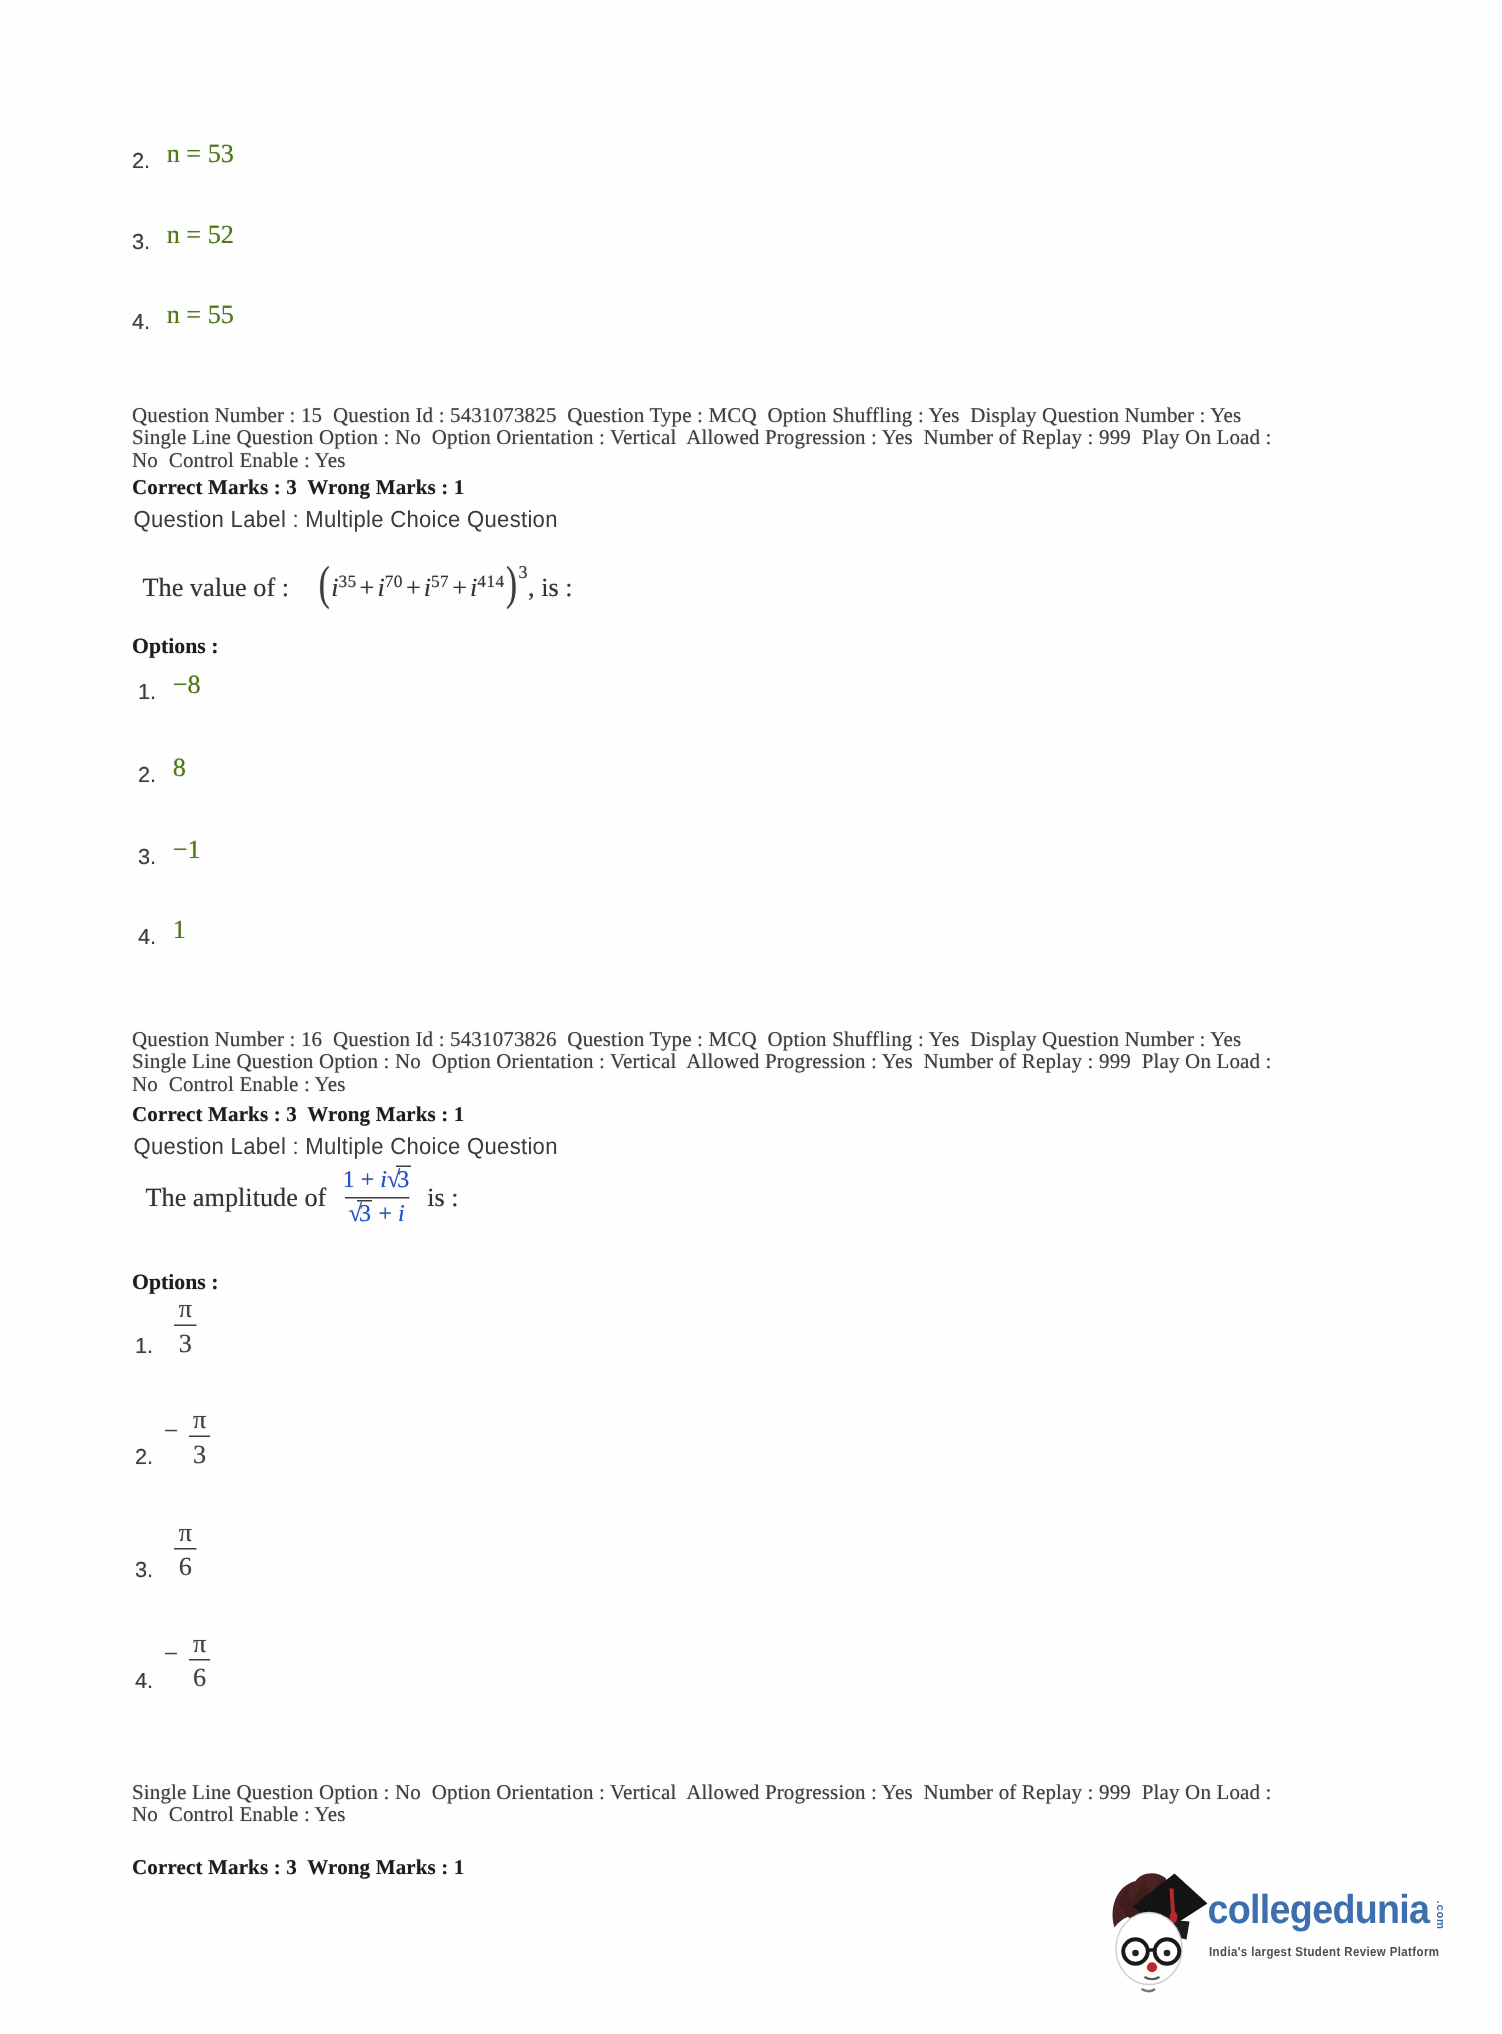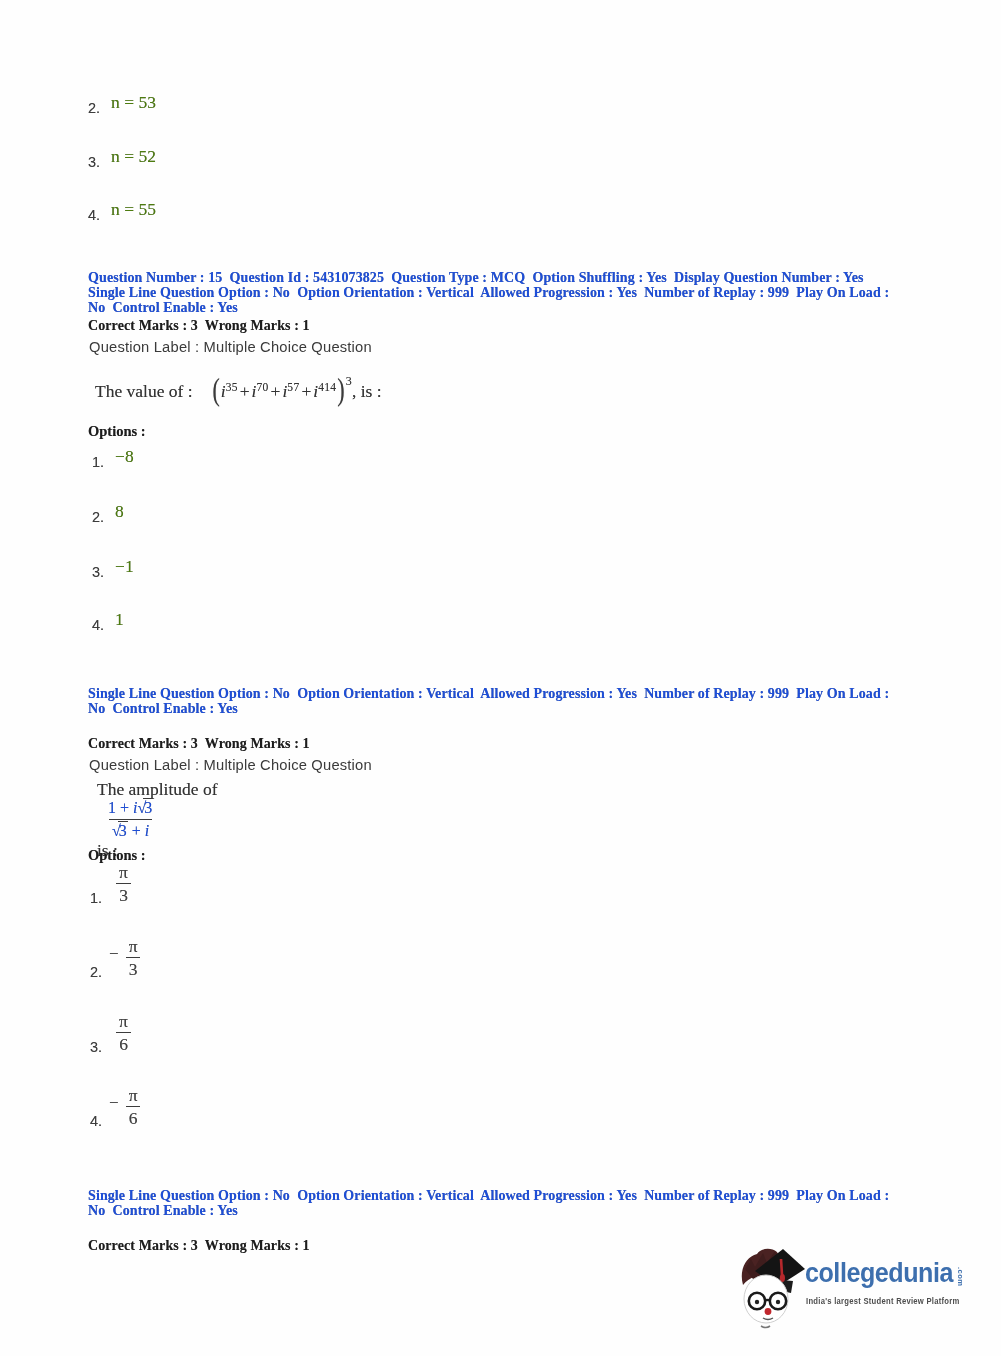--- a/index.html
+++ b/index.html
@@ -6,22 +6,22 @@
   body{
     width:1001px;height:1356px;position:relative;background:#fefefe;
     font-family:"Liberation Serif", serif;color:#2e2e2e;overflow:hidden;
   }
   .abs{position:absolute;}
   
   .scan{text-shadow:0 0 .6px rgba(60,60,60,.55);}
 
   
   .meta{
-    font-family:"Liberation Serif", serif;font-weight:bold;font-size:14px;
-    line-height:15px;color:#1d4ed8;white-space:pre;letter-spacing:.1px;
+    font-family:"Liberation Serif", serif;font-weight:normal;font-size:14px;
+    line-height:15px;color:#404040;white-space:pre;letter-spacing:.1px;
   }
   .marks{
     font-family:"Liberation Serif", serif;font-weight:bold;font-size:14px;
     color:#1d1d1d;white-space:pre;letter-spacing:.1px;
   }
   .qlabel{
     font-family:"Liberation Sans", sans-serif;font-size:15.5px;color:#3a3a3a;
     white-space:pre;transform:scaleX(.95);transform-origin:left top;letter-spacing:.2px;
   }
   .options-title{
@@ -53,21 +53,21 @@
   
   .frac{display:inline-flex;flex-direction:column;align-items:center;vertical-align:middle;}
   .frac .fnum{padding:0 3px 1px 3px;line-height:1;}
   .frac .fden{border-top:1.4px solid #3c3c3c;padding:2px 3px 0 3px;line-height:1.05;}
   .bigfrac{font-size:16px;color:#1d4ed8;margin:0 8px;}
   .bigfrac .fnum{padding-bottom:3px;}
   .bigfrac .fden{padding-top:3px;}
   .radicand{border-top:1.3px solid #3c3c3c;margin-left:-2px;padding:0 1px 0 1px;}
   .sqrtsym{letter-spacing:-1px;}
 
-  .formula-row{display:flex;align-items:flex-start;flex-direction:column;}
+  .formula-row{display:flex;align-items:center;}
 
   
   .opt-frac-row{display:flex;align-items:flex-end;gap:7px;}
   .opt-frac-row .opt-num{padding-top:0;margin-bottom:-2px;}
   .opt-frac-row .sign{align-self:center;margin-bottom:8px;font-size:17px;color:#424242;}
   .opt-frac-row .frac{font-size:17.5px;color:#424242;}
 
   
   .logo-wrap{width:240px;height:88px;}
   .logo-name{
@@ -128,20 +128,21 @@
 <div class="abs opt-row scan" style="left:92px;top:556px">
   <span class="opt-num">3.</span>
   <span class="opt-val">−1</span>
 </div>
 <div class="abs opt-row scan" style="left:92px;top:609px">
   <span class="opt-num">4.</span>
   <span class="opt-val">1</span>
 </div>
 
 <div class="abs scan" style="left:88px;top:686px">
+  <div class="meta">Question Number : 16  Question Id : 5431073826  Question Type : MCQ  Option Shuffling : Yes  Display Question Number : Yes</div>
   <div class="meta">Single Line Question Option : No  Option Orientation : Vertical  Allowed Progression : Yes  Number of Replay : 999  Play On Load :</div>
   <div class="meta">No  Control Enable : Yes</div>
 </div>
 <div class="abs marks scan" style="left:88px;top:736px">Correct Marks : 3  Wrong Marks : 1</div>
 <div class="abs qlabel" style="left:89px;top:756px">Question Label : Multiple Choice Question</div>
 
 <div class="abs formula-row scan" style="left:97px;top:779px">
   <span class="qtext">The amplitude of</span>
   <span class="frac bigfrac">
     <span class="fnum"><span>1 + </span><span class="vi">i</span><span class="sqrtsym">√</span><span class="radicand">3</span></span>

